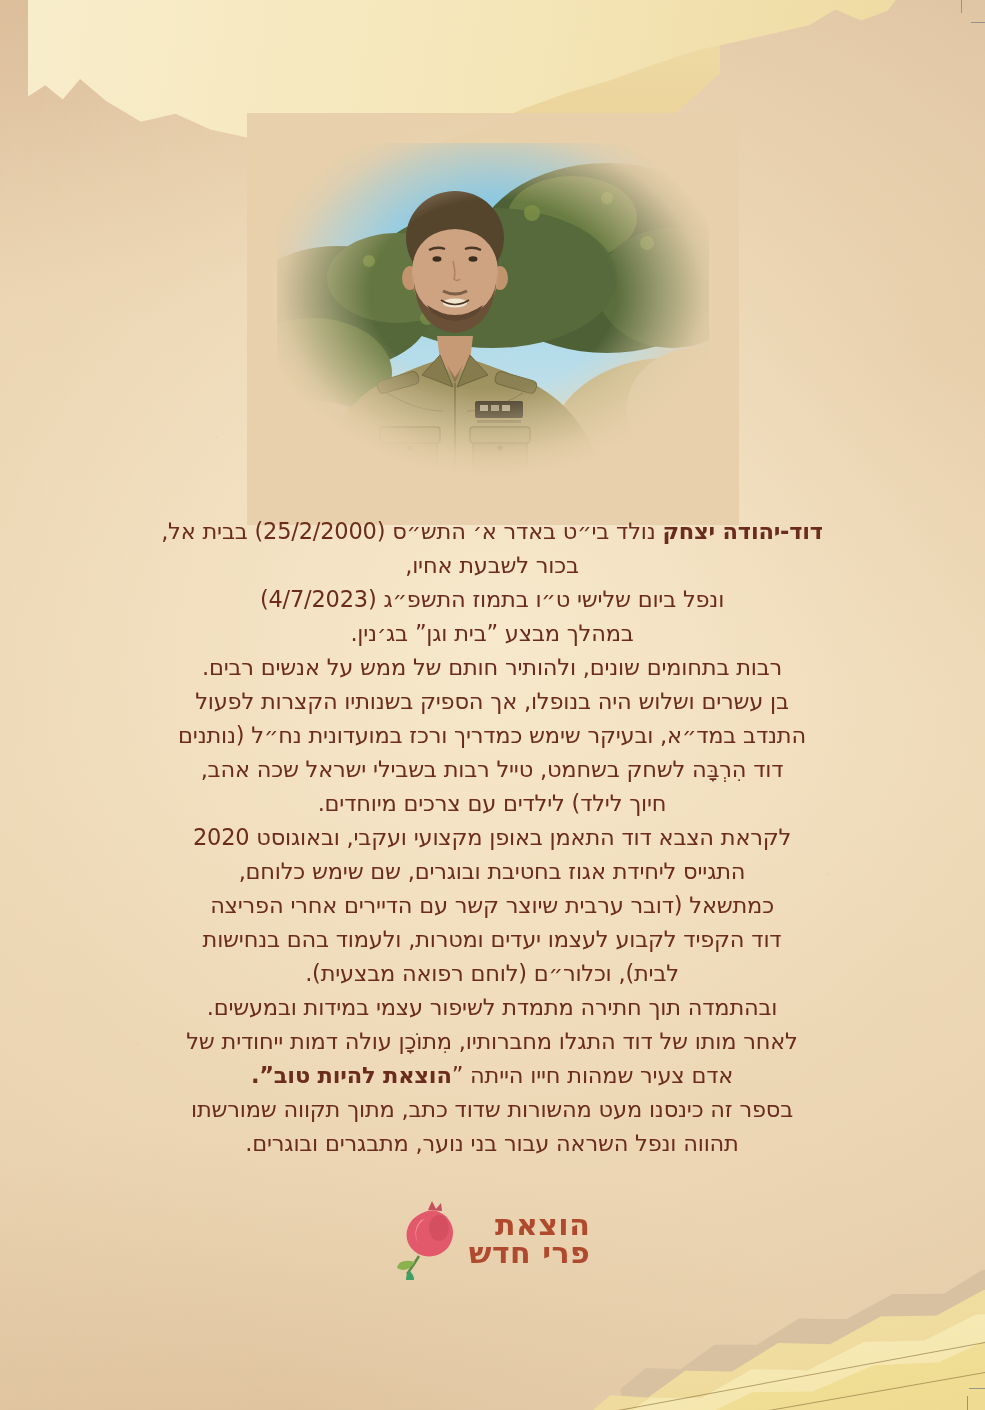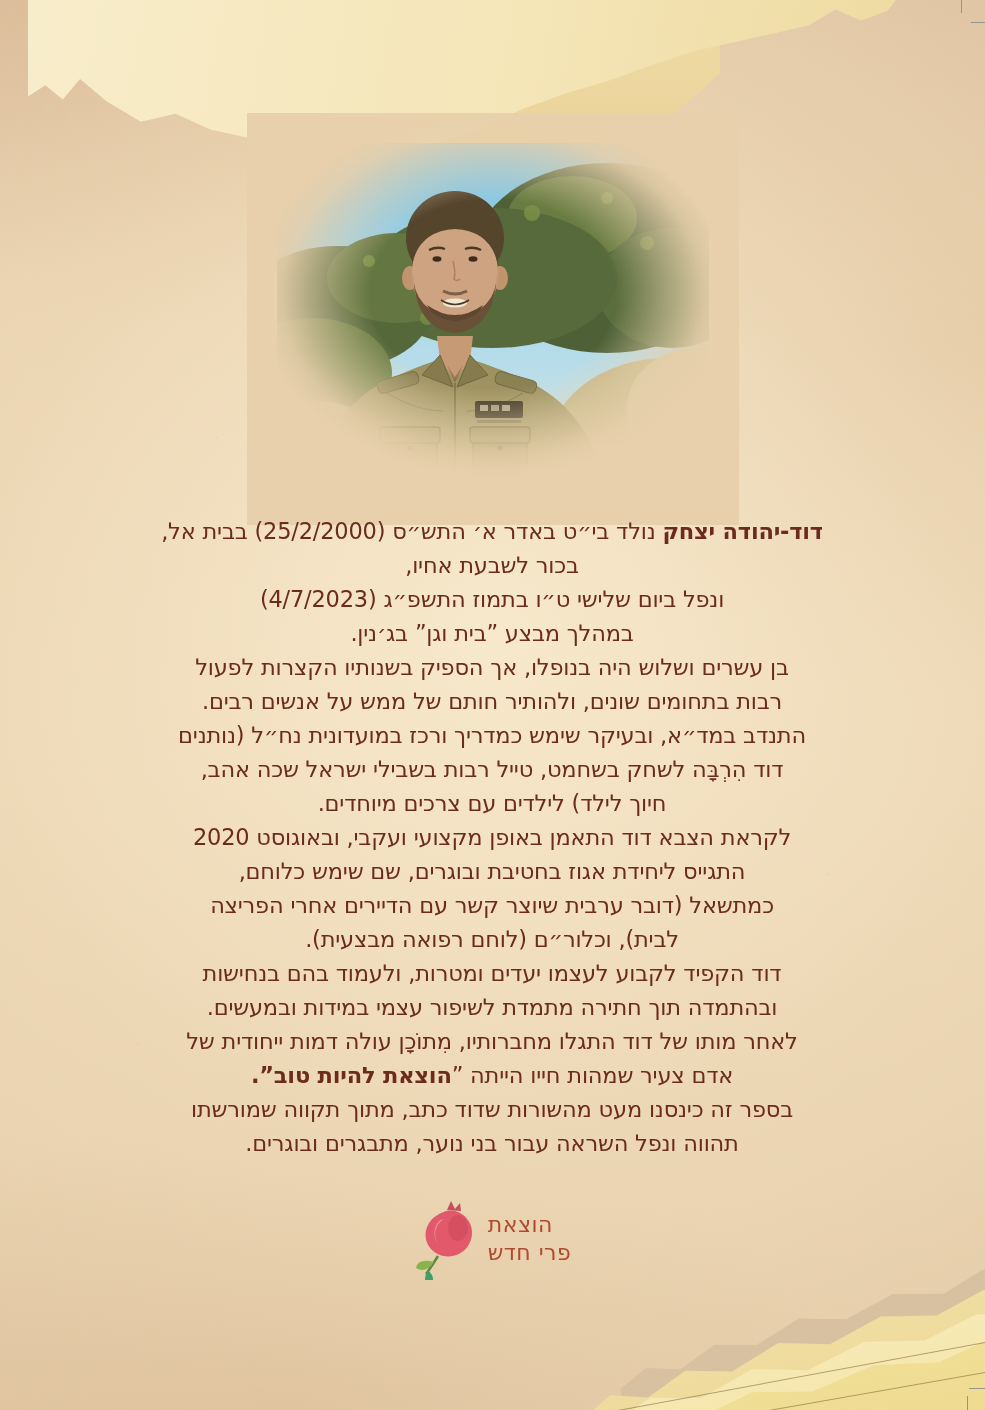--- a/index.html
+++ b/index.html
@@ -88,23 +88,23 @@
   }
   .bio-line{white-space:nowrap;}
   .bio-line .b{font-weight:bold;}
 
   
   .publisher{
     position:absolute;left:0;top:1198px;width:985px;
     display:flex;justify-content:center;align-items:center;gap:10px;
   }
   .pub-text{
-    direction:rtl;text-align:left;
-    color:#b04a2f;font-weight:normal;
-    font-size:22px;line-height:28px;
+    direction:rtl;text-align:right;
+    color:#b04a2f;font-weight:bold;
+    font-size:30px;line-height:28px;
     letter-spacing:.5px;
   }
 </style>
 </head>
 <body>
 
 <div class="page">
 
   <div class="torn-top-under"></div>
   <div class="torn-top-main"></div>
@@ -207,30 +207,30 @@
       </g>
     </svg>
     <div class="photo-fade"></div>
   </div>
 
   <div class="bio">
       <div class="bio-line"><span class="b">דוד-יהודה יצחק</span><span> נולד בי״ט באדר א׳ התש״ס (25/2/2000) בבית אל,</span></div>
       <div class="bio-line"><span>בכור לשבעת אחיו,</span></div>
       <div class="bio-line"><span>ונפל ביום שלישי ט״ו בתמוז התשפ״ג (4/7/2023)</span></div>
       <div class="bio-line"><span>במהלך מבצע ”בית וגן” בג׳נין.</span></div>
+      <div class="bio-line"><span>רבות בתחומים שונים, ולהותיר חותם של ממש על אנשים רבים.</span></div>
       <div class="bio-line"><span>בן עשרים ושלוש היה בנופלו, אך הספיק בשנותיו הקצרות לפעול</span></div>
-      <div class="bio-line"><span>רבות בתחומים שונים, ולהותיר חותם של ממש על אנשים רבים.</span></div>
       <div class="bio-line"><span>התנדב במד״א, ובעיקר שימש כמדריך ורכז במועדונית נח״ל (נותנים</span></div>
       <div class="bio-line"><span>דוד הִרְבָּה לשחק בשחמט, טייל רבות בשבילי ישראל שכה אהב,</span></div>
       <div class="bio-line"><span>חיוך לילד) לילדים עם צרכים מיוחדים.</span></div>
       <div class="bio-line"><span>לקראת הצבא דוד התאמן באופן מקצועי ועקבי, ובאוגוסט 2020</span></div>
       <div class="bio-line"><span>התגייס ליחידת אגוז בחטיבת ובוגרים, שם שימש כלוחם,</span></div>
       <div class="bio-line"><span>כמתשאל (דובר ערבית שיוצר קשר עם הדיירים אחרי הפריצה</span></div>
+      <div class="bio-line"><span>דוד הקפיד לקבוע לעצמו יעדים ומטרות, ולעמוד בהם בנחישות</span></div>
       <div class="bio-line"><span>לבית), וכלור״ם (לוחם רפואה מבצעית).</span></div>
-      <div class="bio-line"><span>דוד הקפיד לקבוע לעצמו יעדים ומטרות, ולעמוד בהם בנחישות</span></div>
       <div class="bio-line"><span>ובהתמדה תוך חתירה מתמדת לשיפור עצמי במידות ובמעשים.</span></div>
       <div class="bio-line"><span>לאחר מותו של דוד התגלו מחברותיו, מִתוֹכָן עולה דמות ייחודית של</span></div>
       <div class="bio-line"><span>אדם צעיר שמהות חייו הייתה ”</span><span class="b">הוצאת להיות טוב”.</span></div>
       <div class="bio-line"><span>בספר זה כינסנו מעט מהשורות שדוד כתב, מתוך תקווה שמורשתו</span></div>
       <div class="bio-line"><span>תהווה ונפל השראה עבור בני נוער, מתבגרים ובוגרים.</span></div>
     </div>
 
   <div class="publisher">
     <svg width="64" height="82" viewBox="0 0 64 82">
       <path d="M 24 58 Q 18 68 12 76" fill="none" stroke="#5d8a45" stroke-width="2.5"></path>

